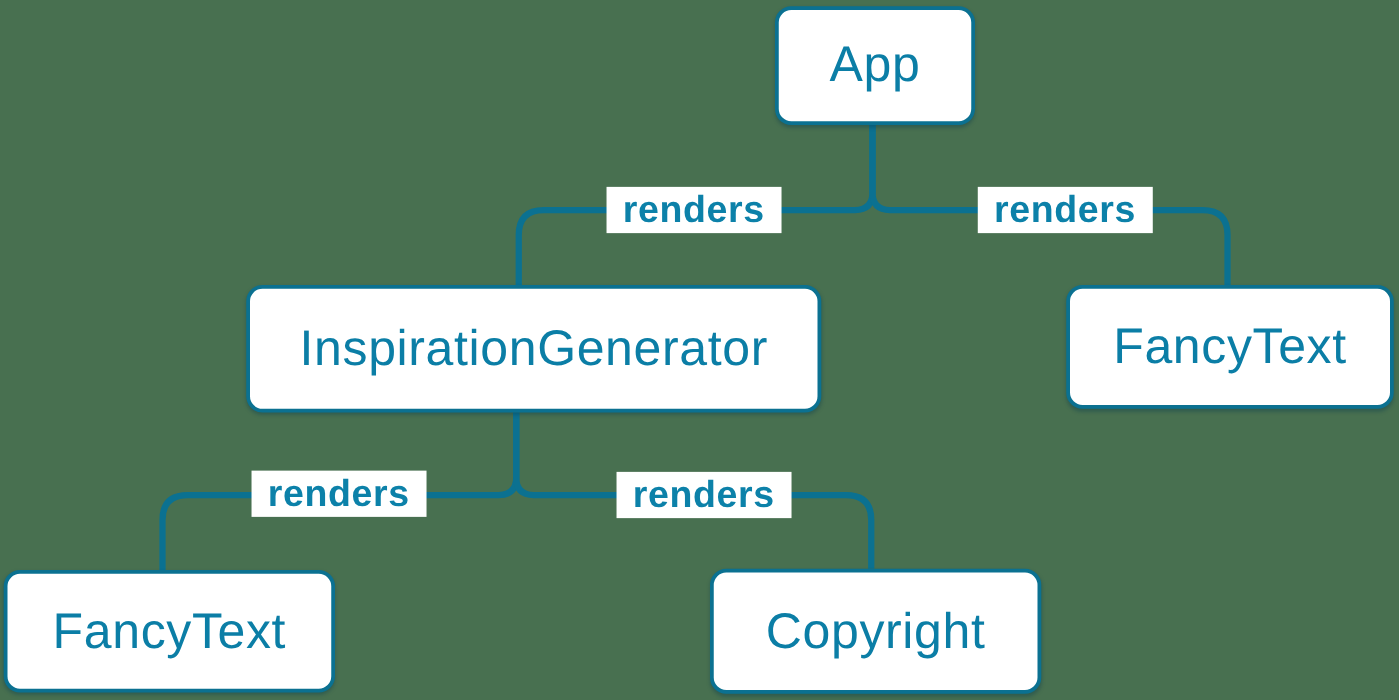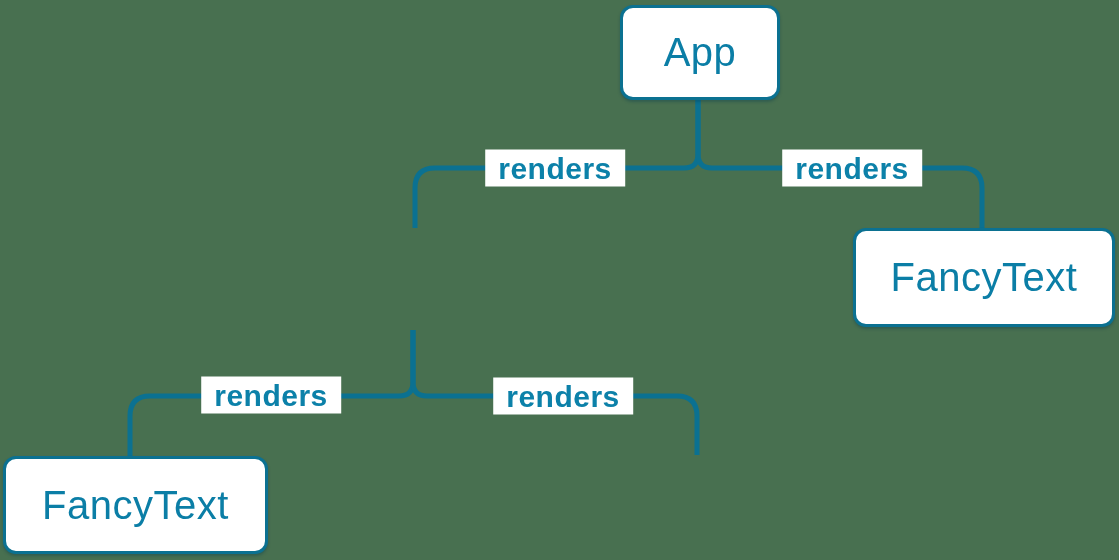--- a/index.html
+++ b/index.html
@@ -74,28 +74,34 @@
     <path d="M 698 100 L 698 154 Q 698 168 684 168 L 435 168 Q 415 168 415 188 L 415 228"></path>
     <path d="M 698 100 L 698 154 Q 698 168 712 168 L 962 168 Q 982 168 982 188 L 982 228"></path>
     <path d="M 413 330 L 413 382 Q 413 396 399 396 L 150 396 Q 130 396 130 416 L 130 456"></path>
     <path d="M 413 330 L 413 382 Q 413 396 427 396 L 677 396 Q 697 396 697 416 L 697 455"></path>
   </svg>
 
   <div class="node node-app">
     <span>App</span>
   </div>
 
+  <div class="node node-ig">
+    <span>InspirationGenerator</span>
+  </div>
 
   <div class="node node-ft-top">
     <span>FancyText</span>
   </div>
 
   <div class="node node-ft-bottom">
     <span>FancyText</span>
   </div>
 
+  <div class="node node-copyright">
+    <span>Copyright</span>
+  </div>
 
   <span class="edge-label edge-label-1">renders</span>
   <span class="edge-label edge-label-2">renders</span>
   <span class="edge-label edge-label-3">renders</span>
   <span class="edge-label edge-label-4">renders</span>
 
 </div>
 
 </body></html>

